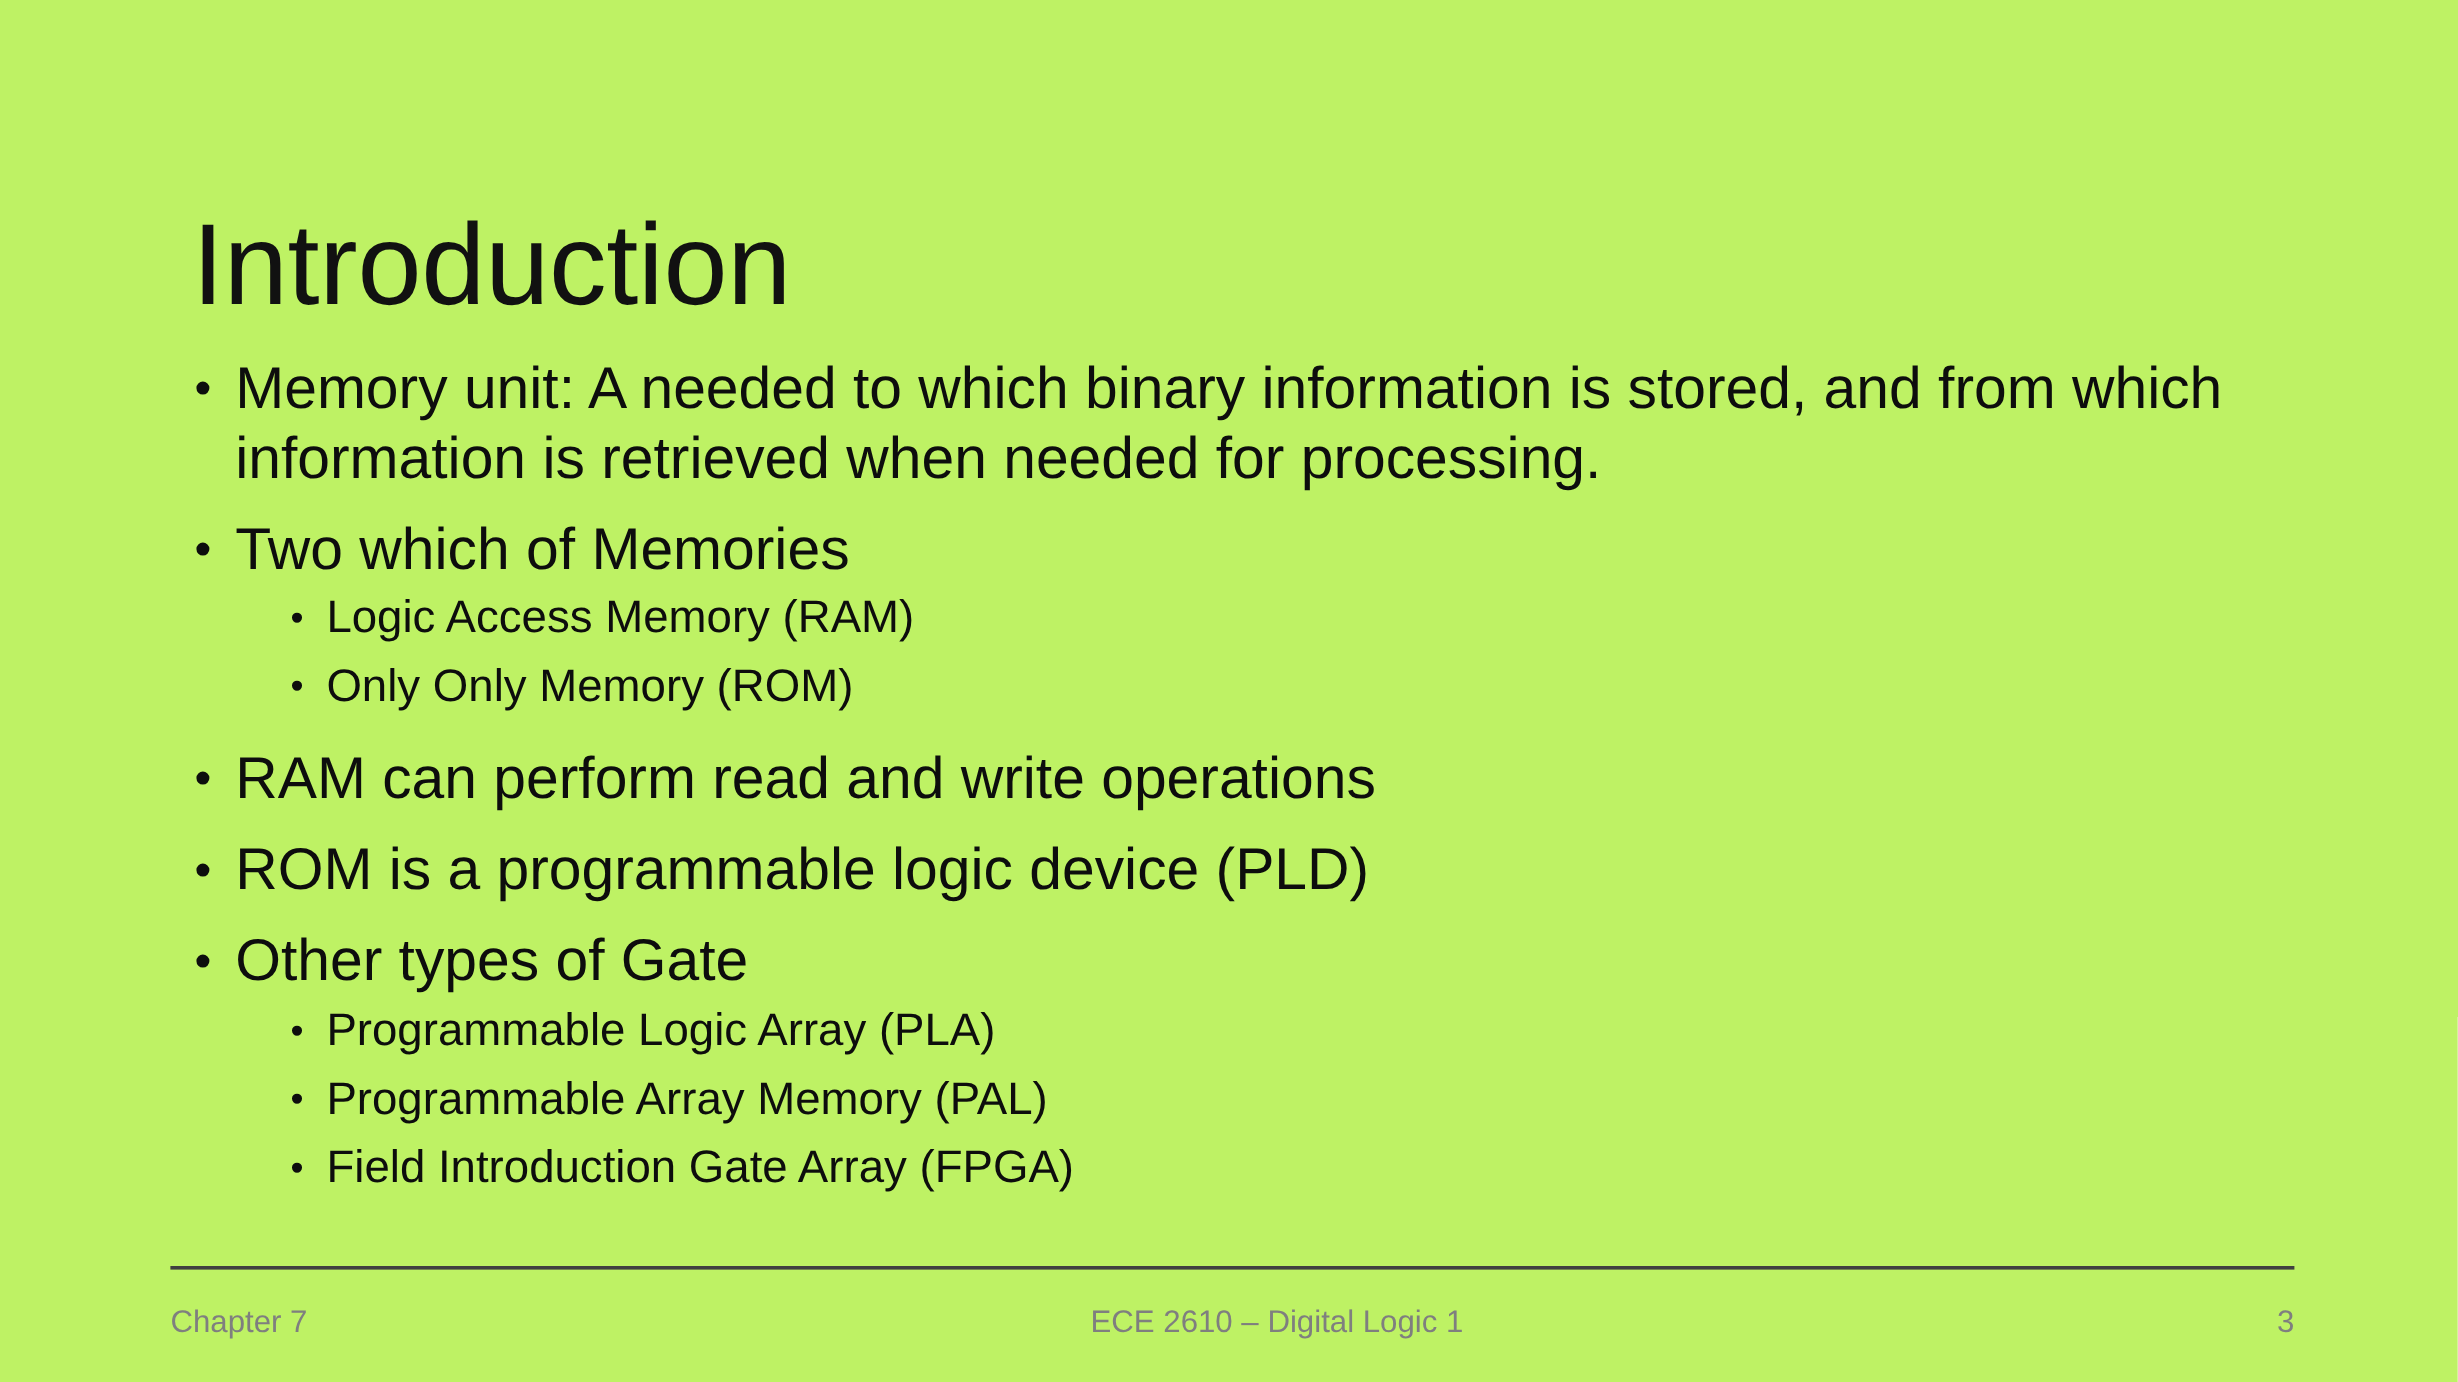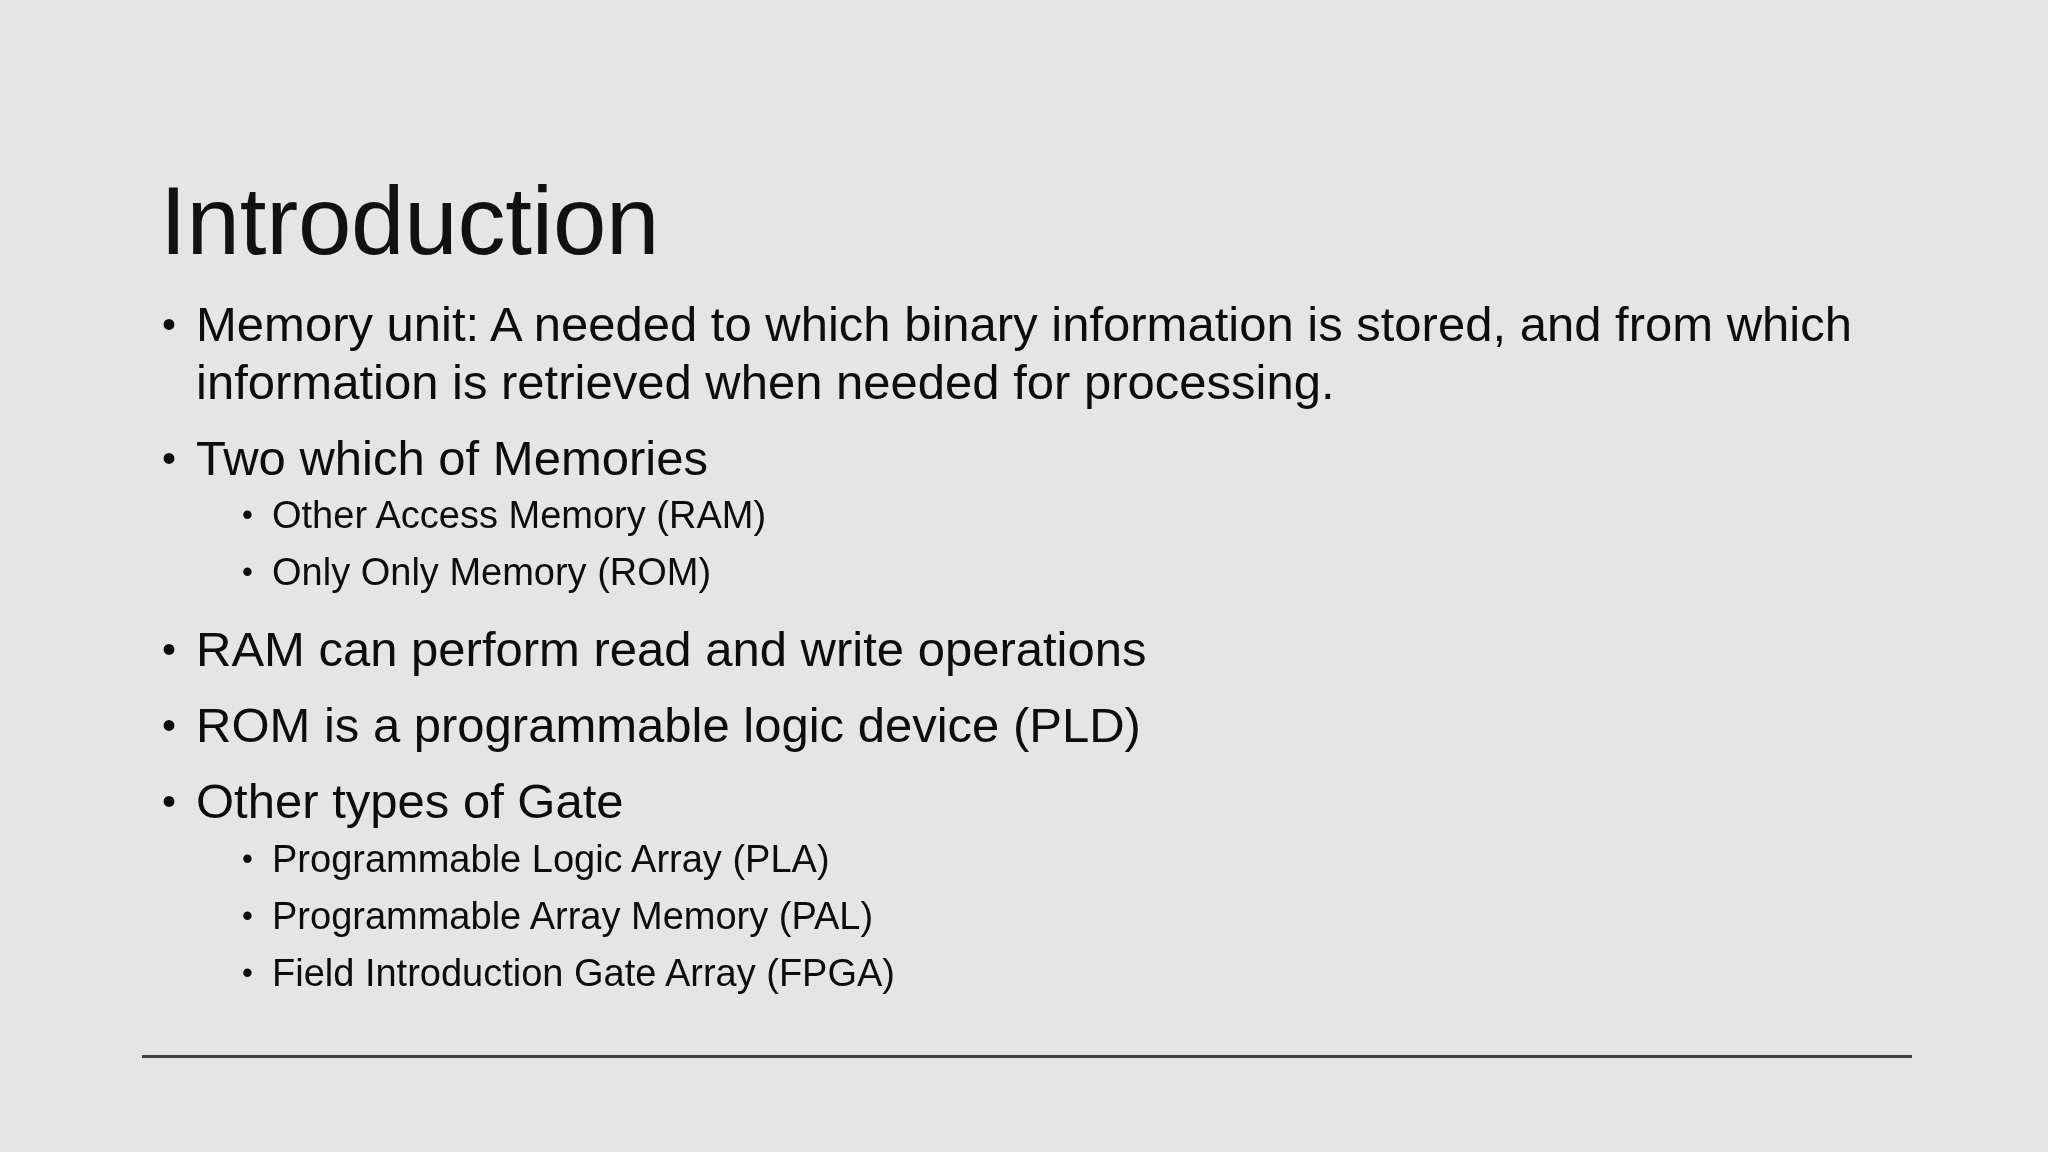--- a/index.html
+++ b/index.html
@@ -12,21 +12,21 @@
     height: 1152px;
     overflow: hidden;
     font-family: "Liberation Sans", sans-serif;
     -webkit-font-smoothing: antialiased;
   }
 
   #slide {
     position: relative;
     width: 2048px;
     height: 1152px;
-    background: #e5e5e5;
+    background: #bef264;
     box-sizing: border-box;
   }
 
   
   #slide-title {
     position: absolute;
     left: 160px;
     top: 106px;
     width: 1760px;
     font-size: 96px;
@@ -147,21 +147,21 @@
       <span class="bullet-text">Memory unit: A needed to which binary information is stored, and from which information is retrieved when needed for processing.</span>
     </div>
 
     <div class="bullet-row lvl1 tight">
       <span class="bullet-mark">•</span>
       <span class="bullet-text">Two which of Memories</span>
     </div>
 
     <div class="bullet-row lvl2">
       <span class="bullet-mark">•</span>
-      <span class="bullet-text">Other Access Memory (RAM)</span>
+      <span class="bullet-text">Logic Access Memory (RAM)</span>
     </div>
 
     <div class="bullet-row lvl2 group-gap-2">
       <span class="bullet-mark">•</span>
       <span class="bullet-text">Only Only Memory (ROM)</span>
     </div>
 
     <div class="bullet-row lvl1 group-gap-1">
       <span class="bullet-mark">•</span>
       <span class="bullet-text">RAM can perform read and write operations</span>
@@ -189,14 +189,19 @@
 
     <div class="bullet-row lvl2">
       <span class="bullet-mark">•</span>
       <span class="bullet-text">Field Introduction Gate Array (FPGA)</span>
     </div>
 
   </div>
 
   <div id="footer-divider"></div>
 
+  <div id="footer">
+    <span id="footer-left">Chapter 7</span>
+    <span id="footer-center">ECE 2610 – Digital Logic 1</span>
+    <span id="footer-right">3</span>
+  </div>
 
 </div>
 
 </body></html>

